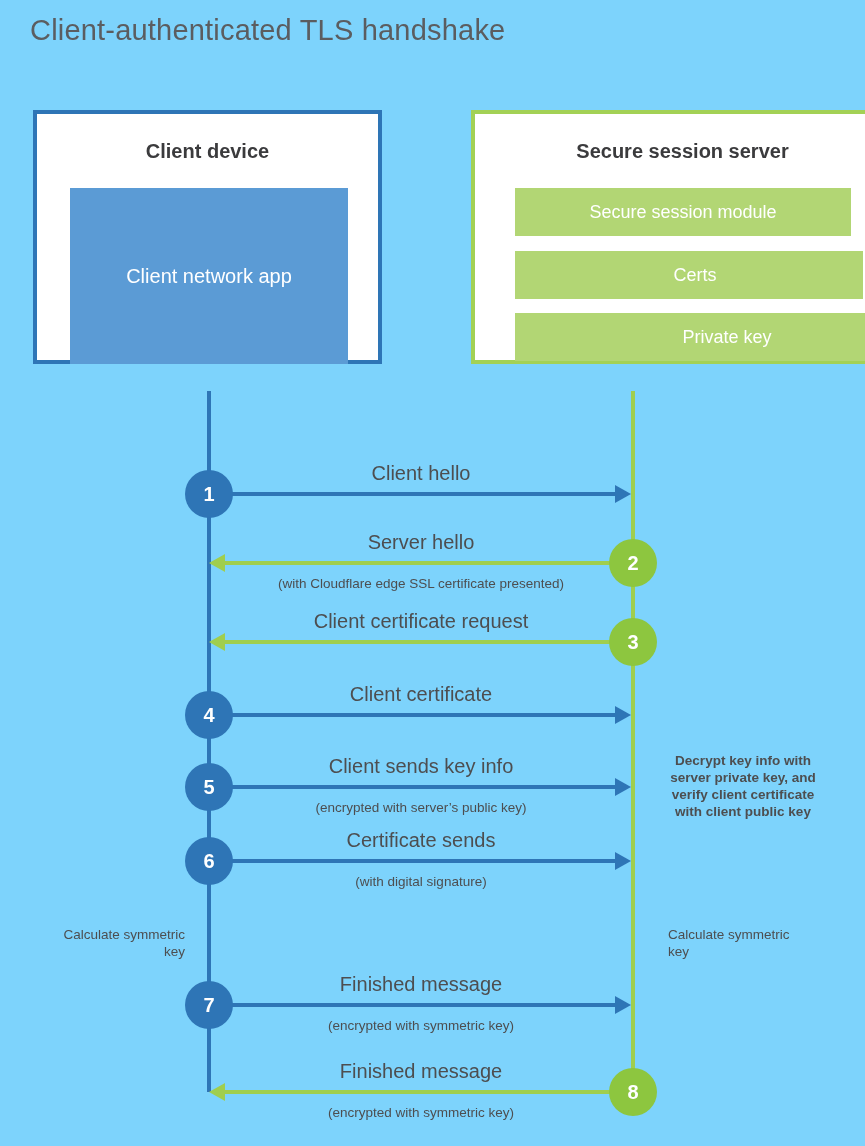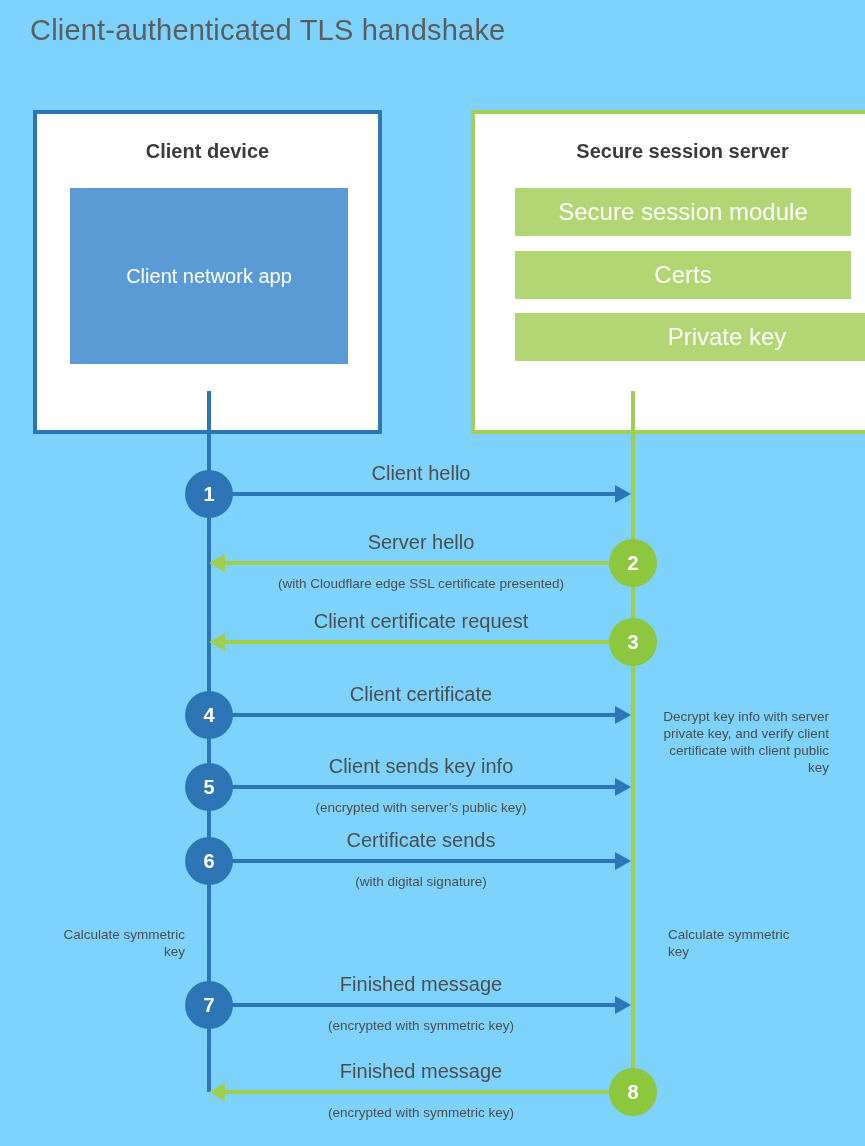--- a/index.html
+++ b/index.html
@@ -7,31 +7,31 @@
     --green-circle:#8DC63F; --green-line:#A0CE4E; --green-fill:#B2D674; --green-border:#A3D155;
     --txt:#4D4E50; --head-txt:#3B3B3D; --title-txt:#5B5D60;
   }
   html,body{margin:0;padding:0;background:#fff;}
   .canvas{position:relative;width:865px;height:1146px;background:#7dd3fc;overflow:hidden;
           font-family:"Liberation Sans","DejaVu Sans",sans-serif;}
   .page-title{position:absolute;left:30px;top:14px;margin:0;font-size:29px;font-weight:300;
               color:var(--title-txt);letter-spacing:.2px;}
 
   
-  .box{position:absolute;top:110px;height:324px;background:#fff;box-sizing:border-box;}
+  .box{position:absolute;top:110px;height:254px;background:#fff;box-sizing:border-box;}
   .box.client{left:33px;width:349px;border:4px solid var(--blue-dark);}
   .box.server{left:423px;width:423px;border:4px solid var(--green-border);margin-left:48px;}
   .box-title{position:absolute;left:0;top:26px;width:100%;text-align:center;
              font-size:20px;font-weight:700;color:var(--head-txt);}
   .client-app{position:absolute;left:33px;top:74px;width:278px;height:176px;background:var(--blue-light);
               color:#fff;font-size:20px;line-height:27px;display:flex;align-items:center;justify-content:center;
               text-align:center;padding:12px 40px;box-sizing:border-box;}
   .bar{position:absolute;left:40px;width:336px;height:48px;background:var(--green-fill);
-       color:#fff;font-size:24px;line-height:48px;text-align:center;}
-  .bar.b1{top:74px;} .bar.b2{top:137px;} .bar.b3{top:199px;padding-left:44px;}
+       color:#fff;font-size:18px;line-height:48px;text-align:center;}
+  .bar.b1{top:74px;} .bar.b2{top:137px;padding-left:12px;} .bar.b3{top:199px;padding-left:44px;}
 
   
   .vline{position:absolute;top:391px;width:4px;height:701px;}
   .vline.blue{left:207px;background:var(--blue-dark);}
   .vline.green{left:631px;background:var(--green-line);}
 
   
   .step{position:absolute;left:0;width:865px;height:0;}
   .lbl{position:absolute;left:209px;width:424px;bottom:9px;text-align:center;
        font-size:20px;color:var(--txt);}
@@ -43,21 +43,21 @@
   .head{position:absolute;top:-9px;width:0;height:0;border-top:9px solid transparent;border-bottom:9px solid transparent;}
   .head.dir-right{left:615px;border-left:16px solid var(--blue-dark);}
   .head.dir-left{left:209px;border-right:16px solid var(--green-line);}
   .circle{position:absolute;top:-24px;width:48px;height:48px;border-radius:50%;
           color:#fff;font-weight:700;font-size:20px;line-height:48px;text-align:center;}
   .circle.on-client{left:185px;background:var(--blue-dark);}
   .circle.on-server{left:609px;background:var(--green-circle);}
 
   
   .note{position:absolute;font-size:13.5px;line-height:17px;color:var(--txt);}
-  .note.decrypt{left:657px;top:708px;width:172px;text-align:right;}
+  .note.decrypt{left:657px;top:752px;width:172px;text-align:center;font-weight:bold;}
   .note.calc-left{left:60px;top:926px;width:125px;text-align:right;}
   .note.calc-right{left:668px;top:926px;width:125px;text-align:left;}
 </style>
 </head>
 <body>
 
 <div class="canvas">
 
   <h1 class="page-title">Client-authenticated TLS handshake</h1>
 

